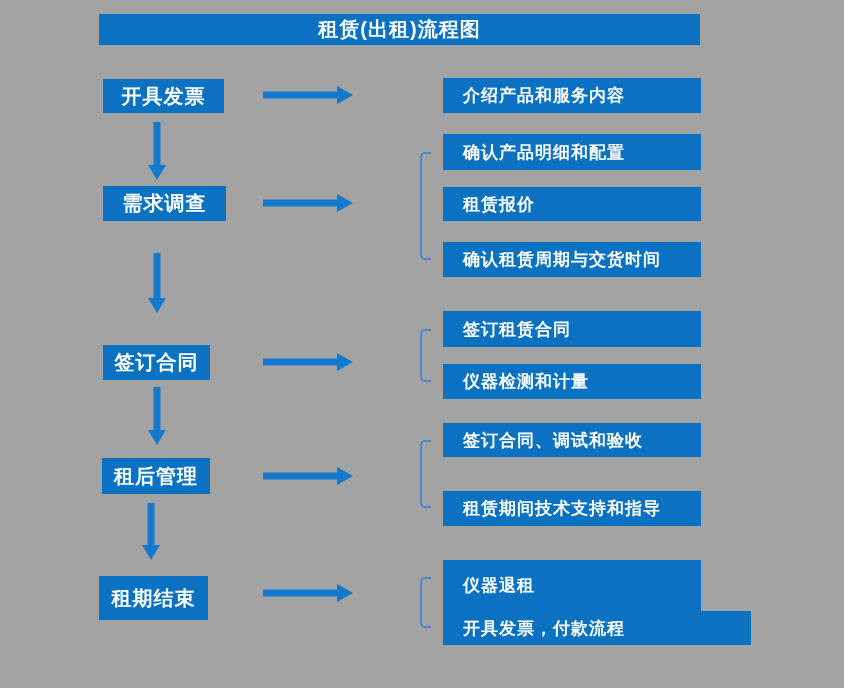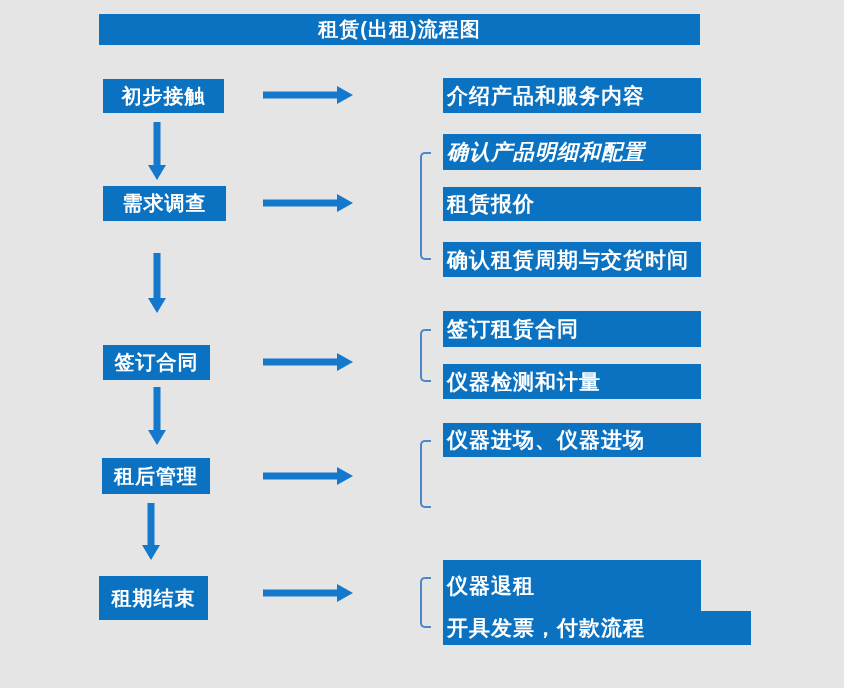--- a/index.html
+++ b/index.html
@@ -5,21 +5,21 @@
   html, body {
     margin: 0;
     padding: 0;
     background: #ffffff;
     font-family: "Liberation Sans", "DejaVu Sans", sans-serif;
   }
   .canvas {
     position: relative;
     width: 844px;
     height: 688px;
-    background: #e5e5e5;
+    background: #a3a3a3;
     overflow: hidden;
   }
   .bar, .box {
     position: absolute;
     background: #0b72c2;
     color: #ffffff;
     font-weight: bold;
     display: flex;
     align-items: center;
     box-sizing: border-box;
@@ -29,22 +29,22 @@
     font-size: 20px;
     letter-spacing: 1px;
   }
   .box.left {
     justify-content: center;
     font-size: 20px;
     letter-spacing: 1px;
   }
   .box.right {
     justify-content: flex-start;
-    padding-left: 4px;
-    font-size: 21px;
+    padding-left: 20px;
+    font-size: 17px;
     letter-spacing: 1px;
   }
   .arrow {
     position: absolute;
   }
   .arrow svg { display: block; }
   .bracket {
     position: absolute;
     width: 11px;
     border-top: 2px solid #4b88ca;
@@ -57,21 +57,21 @@
 </head>
 <body>
 
 <div class="canvas">
 
   <div class="bar title" style="left:99px; top:14px; width:601px; height:31px;">
     <span>租赁(出租)流程图</span>
   </div>
 
   <div class="box left" style="left:103px; top:79px; width:121px; height:34px;">
-    <span>初步接触</span>
+    <span>开具发票</span>
   </div>
   <div class="arrow" style="left:263px; top:86px;">
     <svg width="90" height="18" viewBox="0 0 90 18">
       <rect x="0" y="5.5" width="76" height="7" fill="#1478cd"></rect>
       <polygon points="74,0 90,9 74,18" fill="#1478cd"></polygon>
     </svg>
   </div>
   <div class="box right" style="left:443px; top:78px; width:258px; height:35px;">
     <span>介绍产品和服务内容</span>
   </div>
@@ -85,21 +85,21 @@
   <div class="box left" style="left:103px; top:186px; width:123px; height:35px;">
     <span>需求调查</span>
   </div>
   <div class="arrow" style="left:263px; top:194px;">
     <svg width="90" height="18" viewBox="0 0 90 18">
       <rect x="0" y="5.5" width="76" height="7" fill="#1478cd"></rect>
       <polygon points="74,0 90,9 74,18" fill="#1478cd"></polygon>
     </svg>
   </div>
   <div class="bracket" style="left:420px; top:152px; height:108px;"></div>
-  <div class="box right" style="left:443px; top:134px; width:258px; height:36px;font-style:italic;">
+  <div class="box right" style="left:443px; top:134px; width:258px; height:36px;">
     <span>确认产品明细和配置</span>
   </div>
   <div class="box right" style="left:443px; top:242px; width:258px; height:35px;">
     <span>确认租赁周期与交货时间</span>
   </div>
   <div class="box right" style="left:443px; top:187px; width:258px; height:34px;">
     <span>租赁报价</span>
   </div>
   <div class="arrow" style="left:147px; top:253px;">
     <svg width="20" height="60" viewBox="0 0 20 60">
@@ -135,21 +135,24 @@
     <span>租后管理</span>
   </div>
   <div class="arrow" style="left:263px; top:467px;">
     <svg width="90" height="18" viewBox="0 0 90 18">
       <rect x="0" y="5.5" width="76" height="7" fill="#1478cd"></rect>
       <polygon points="74,0 90,9 74,18" fill="#1478cd"></polygon>
     </svg>
   </div>
   <div class="bracket" style="left:420px; top:440px; height:68px;"></div>
   <div class="box right" style="left:443px; top:423px; width:258px; height:34px;">
-    <span>仪器进场、仪器进场</span>
+    <span>签订合同、调试和验收</span>
+  </div>
+  <div class="box right" style="left:443px; top:491px; width:258px; height:35px;">
+    <span>租赁期间技术支持和指导</span>
   </div>
   <div class="arrow" style="left:141px; top:503px;">
     <svg width="20" height="57" viewBox="0 0 20 57">
       <rect x="6.5" y="0" width="7" height="44" fill="#1478cd"></rect>
       <polygon points="1,42 19,42 10,57" fill="#1478cd"></polygon>
     </svg>
   </div>
 
   <div class="box left" style="left:99px; top:576px; width:109px; height:44px;">
     <span>租期结束</span>

